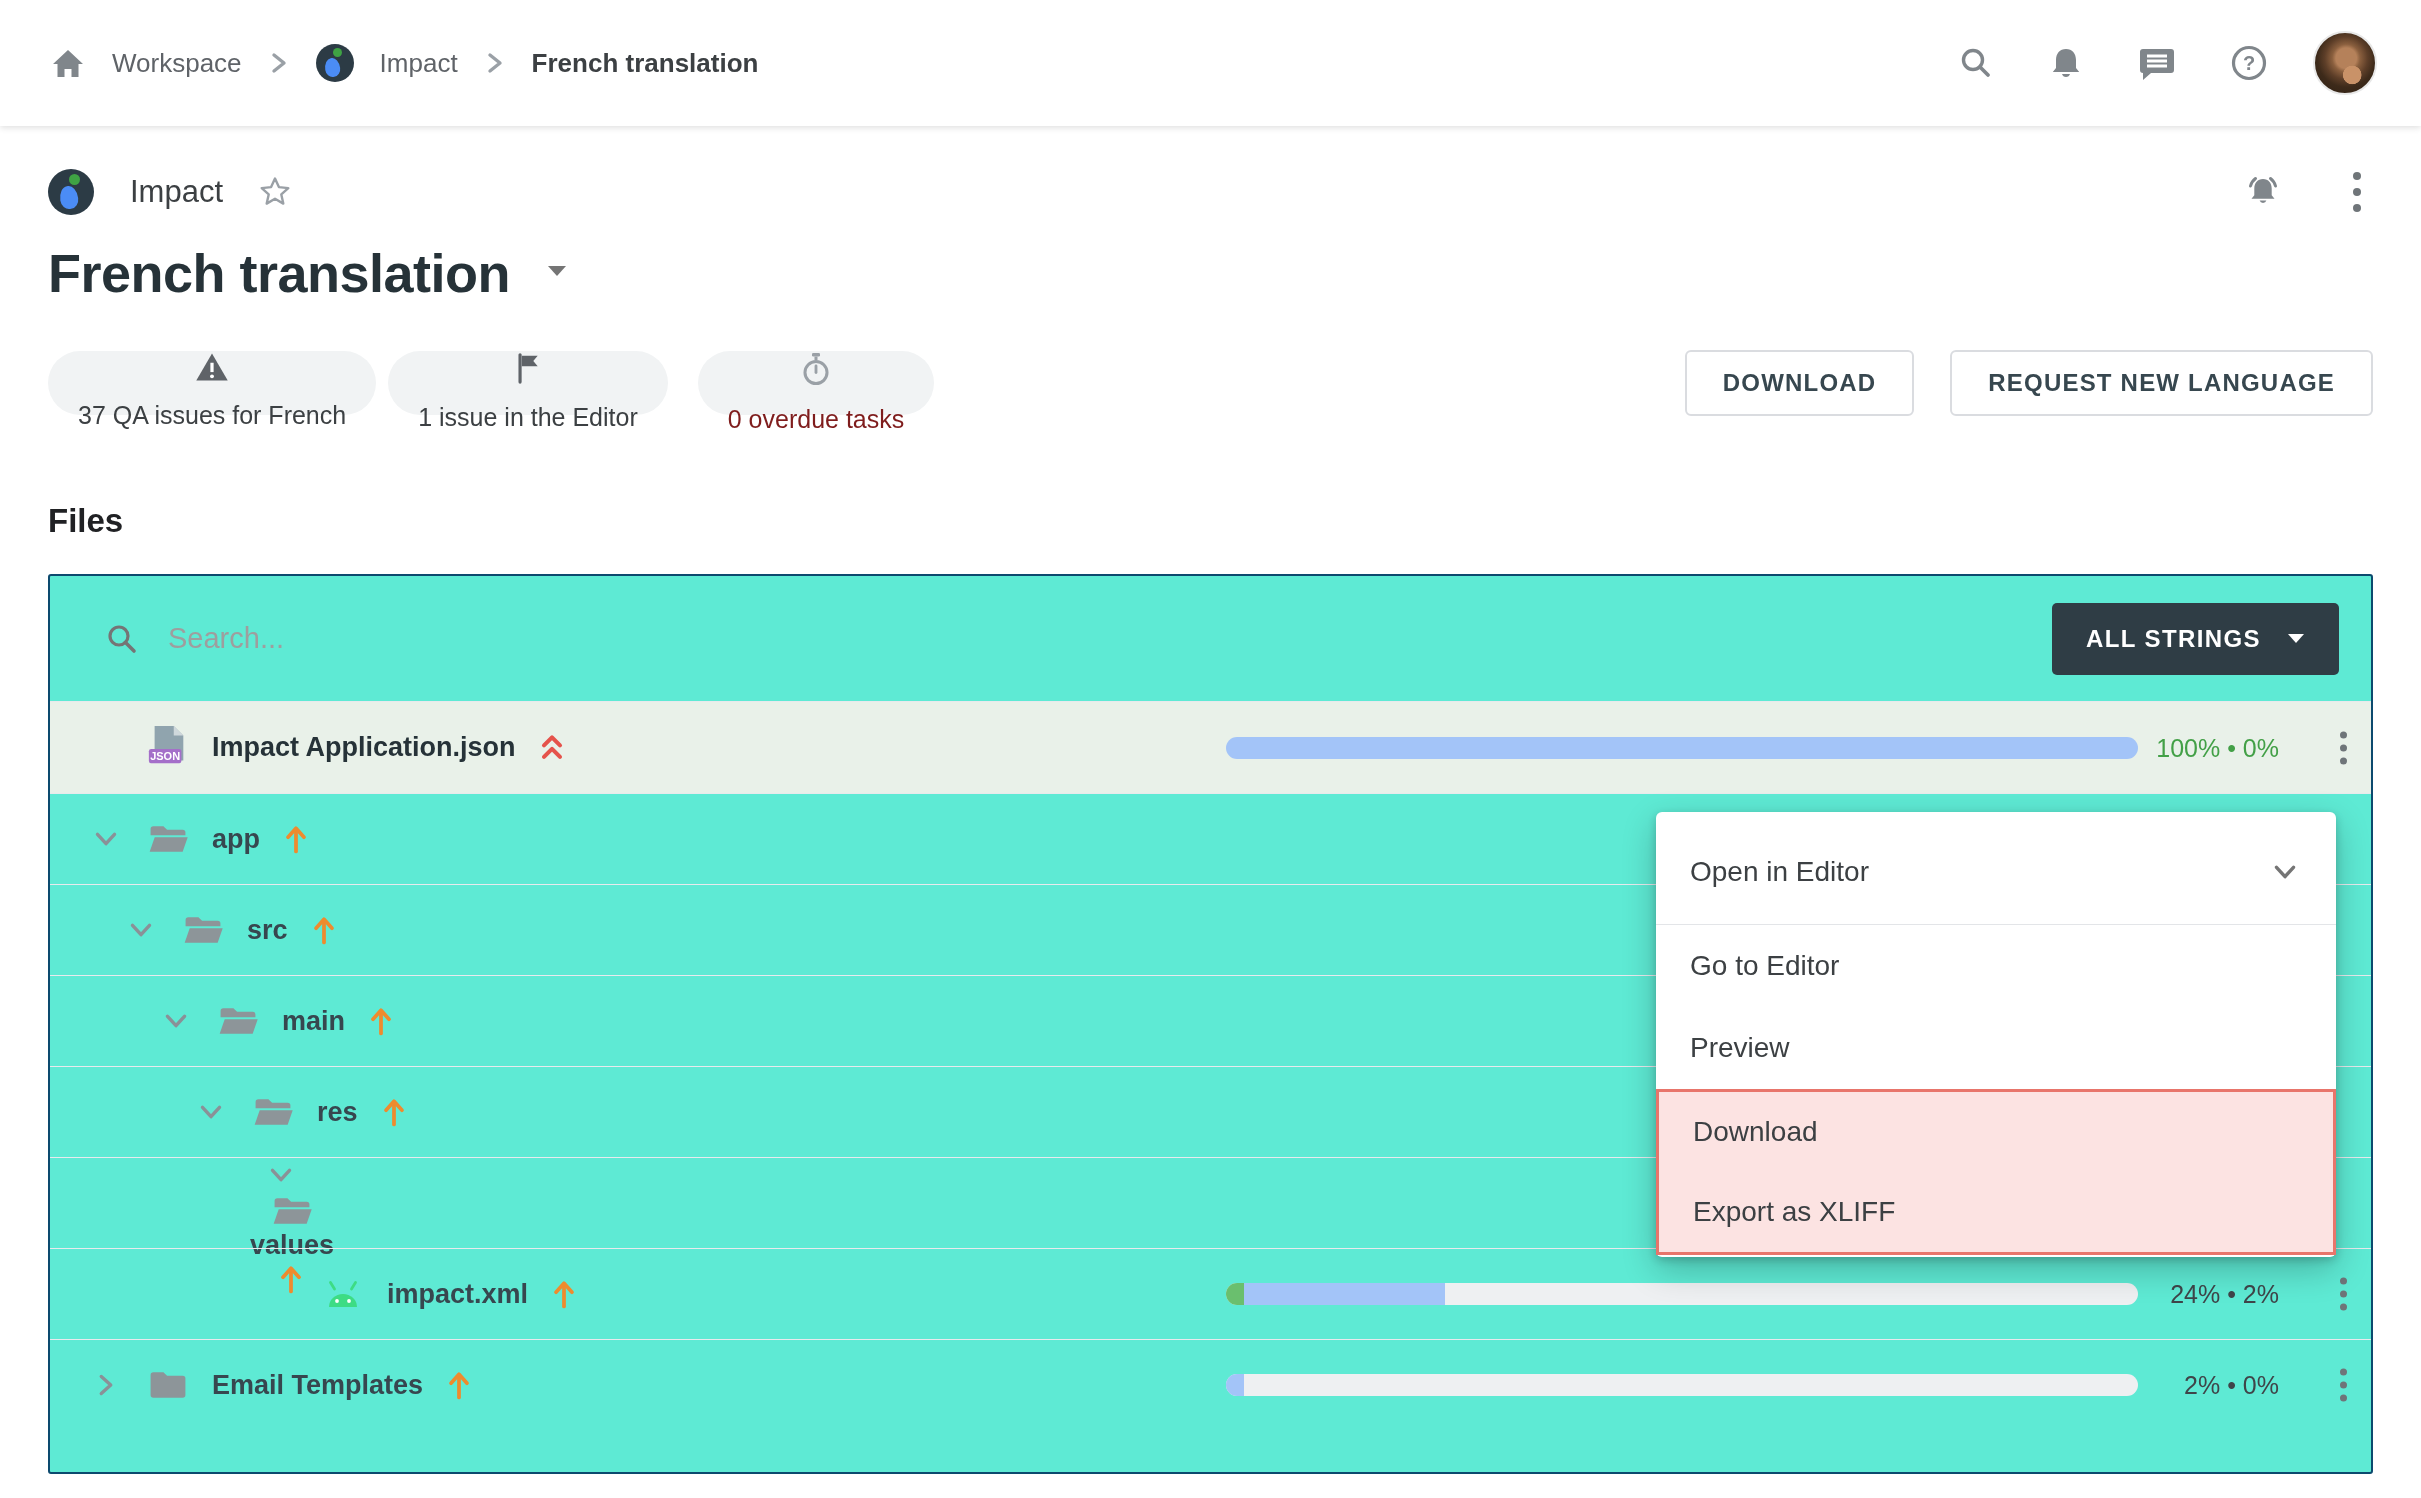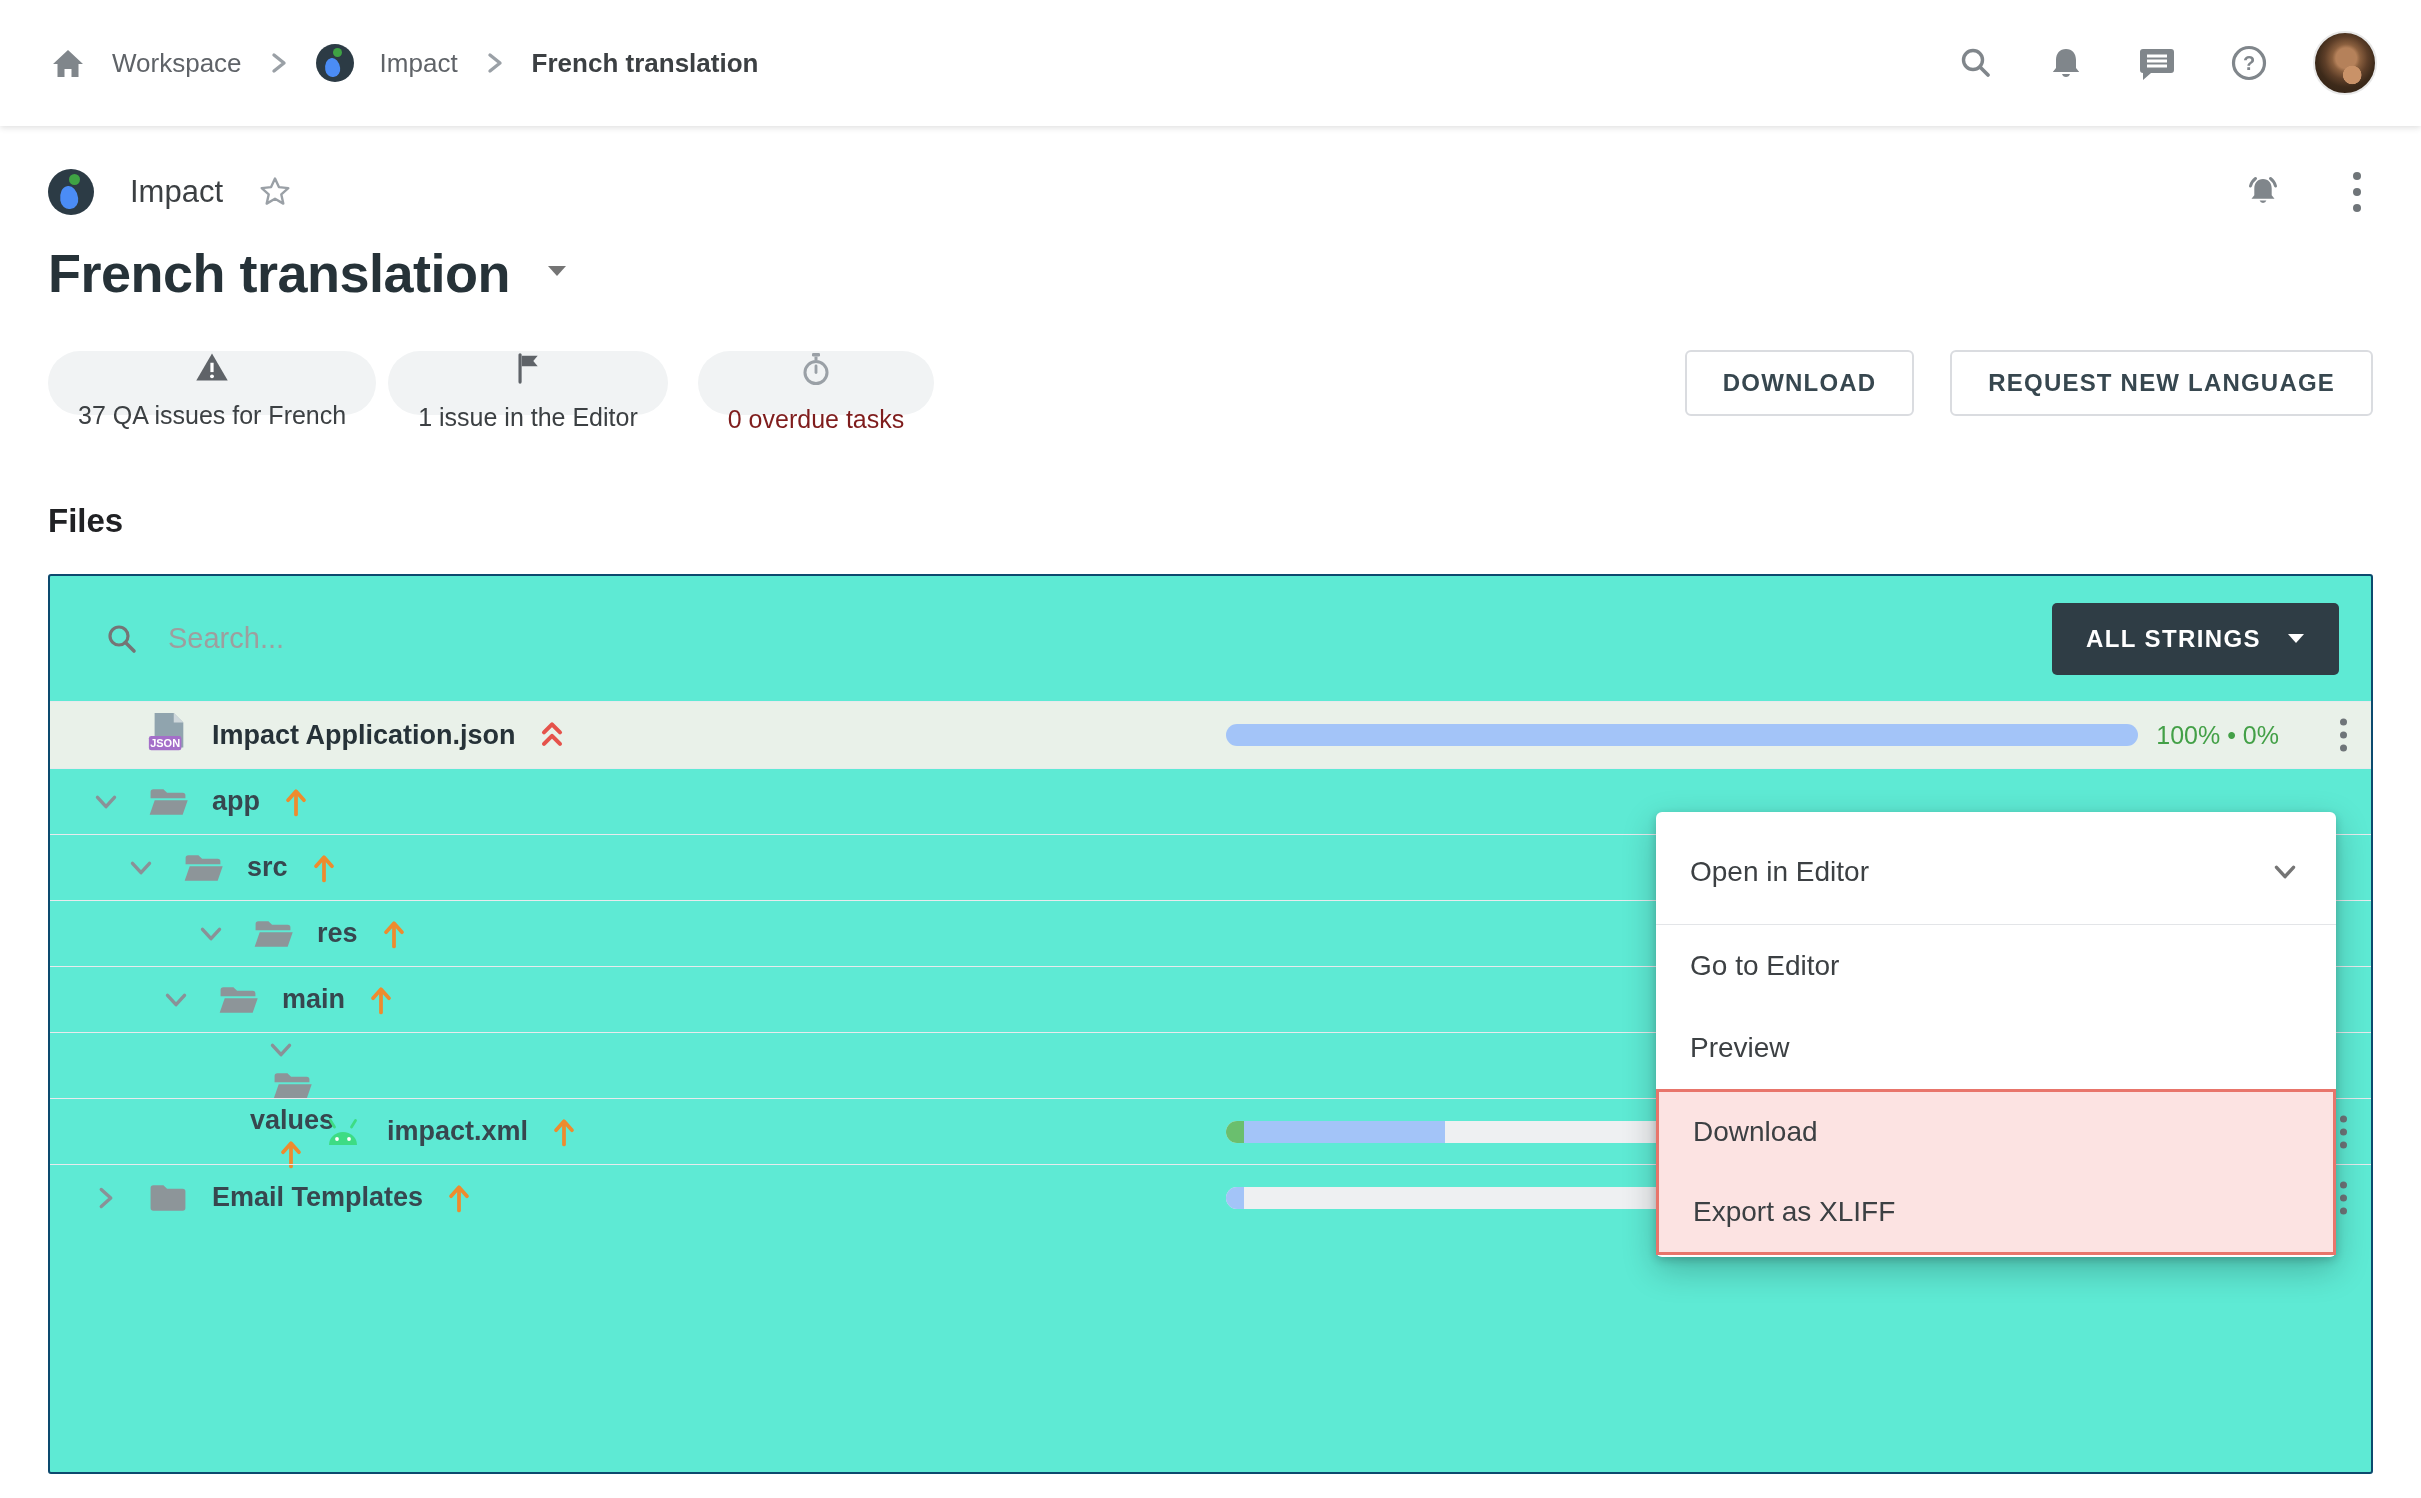--- a/index.html
+++ b/index.html
@@ -58,21 +58,21 @@
   .search-row { height:126px; display:flex; align-items:center; padding:0 32px; border-bottom:1px solid #e8eaed; }
   .search-icon { margin-left:22px; display:flex; }
   .search-input { margin-left:28px; border:none; outline:none; font-size:29px; color:#3c4043; flex:1;
     font-family:inherit; background:transparent; }
   .search-input::placeholder { color:#9e9e9e; }
   .filter-btn { width:287px; height:72px; background:#2f3d45; color:#fff; border:none; border-radius:5px;
     font-size:24px; font-weight:700; letter-spacing:1.4px; display:flex; align-items:center; justify-content:center;
     gap:26px; font-family:inherit; cursor:pointer; flex:0 0 auto; }
 
   
-  .row { position:relative; height:66px; }
+  .row { position:relative; height:91px; }
   .row + .row { border-top:1px solid #e8eaed; }
   .row.selected { background:#e9f1e9; }
   .tree { position:absolute; top:0; height:100%; display:flex; align-items:center; }
   .chev-slot { width:36px; display:flex; justify-content:center; }
   .tree-ico { width:44px; margin-left:22px; display:flex; justify-content:center; }
   .tree-label { margin-left:22px; font-size:27px; font-weight:700; color:#37474f; white-space:nowrap; }
   .row.selected .tree-label { color:#263238; }
   .prio { margin-left:20px; display:flex; }
 
   .bar { position:absolute; left:1176px; top:50%; transform:translateY(-50%); width:912px; height:22px;
@@ -322,55 +322,55 @@
             <span class="tree-label">src</span>
             <span class="prio">
               <svg width="32" height="36" viewBox="0 0 36 40">
                 <line x1="18" y1="34" x2="18" y2="10" stroke="#ee8b2e" stroke-width="4.2" stroke-linecap="round"></line>
                 <path d="M9 18 L18 8 L27 18" fill="none" stroke="#ee8b2e" stroke-width="4.2" stroke-linecap="round" stroke-linejoin="round"></path>
               </svg>
             </span>
           </div>
         </div>
         <div class="row">
-          <div class="tree" style="left: 143px;">
+          <div class="tree" style="left: 108px;">
             <span class="chev-slot">
               <svg width="34" height="34" viewBox="0 0 36 36">
                 <path d="M9 13 L18 23 L27 13" fill="none" stroke="#8a9197" stroke-width="3.6" stroke-linecap="round" stroke-linejoin="round"></path>
               </svg>
             </span>
             <span class="tree-ico">
               <svg width="44" height="38" viewBox="0 0 48 40">
                 <path d="M5 9 a3 3 0 0 1 3-3 h11 l4 4 h17 a3 3 0 0 1 3 3 v3 H5 z" fill="#8d9599"></path>
                 <path d="M9.5 18 h36 L40 34 H4 z" fill="#8d9599"></path>
               </svg>
             </span>
-            <span class="tree-label">res</span>
-            <span class="prio">
-              <svg width="32" height="36" viewBox="0 0 36 40">
-                <line x1="18" y1="34" x2="18" y2="10" stroke="#ee8b2e" stroke-width="4.2" stroke-linecap="round"></line>
-                <path d="M9 18 L18 8 L27 18" fill="none" stroke="#ee8b2e" stroke-width="4.2" stroke-linecap="round" stroke-linejoin="round"></path>
-              </svg>
-            </span>
-          </div>
-        </div>
-        <div class="row">
-          <div class="tree" style="left: 108px;">
+            <span class="tree-label">main</span>
+            <span class="prio">
+              <svg width="32" height="36" viewBox="0 0 36 40">
+                <line x1="18" y1="34" x2="18" y2="10" stroke="#ee8b2e" stroke-width="4.2" stroke-linecap="round"></line>
+                <path d="M9 18 L18 8 L27 18" fill="none" stroke="#ee8b2e" stroke-width="4.2" stroke-linecap="round" stroke-linejoin="round"></path>
+              </svg>
+            </span>
+          </div>
+        </div>
+        <div class="row">
+          <div class="tree" style="left: 143px;">
             <span class="chev-slot">
               <svg width="34" height="34" viewBox="0 0 36 36">
                 <path d="M9 13 L18 23 L27 13" fill="none" stroke="#8a9197" stroke-width="3.6" stroke-linecap="round" stroke-linejoin="round"></path>
               </svg>
             </span>
             <span class="tree-ico">
               <svg width="44" height="38" viewBox="0 0 48 40">
                 <path d="M5 9 a3 3 0 0 1 3-3 h11 l4 4 h17 a3 3 0 0 1 3 3 v3 H5 z" fill="#8d9599"></path>
                 <path d="M9.5 18 h36 L40 34 H4 z" fill="#8d9599"></path>
               </svg>
             </span>
-            <span class="tree-label">main</span>
+            <span class="tree-label">res</span>
             <span class="prio">
               <svg width="32" height="36" viewBox="0 0 36 40">
                 <line x1="18" y1="34" x2="18" y2="10" stroke="#ee8b2e" stroke-width="4.2" stroke-linecap="round"></line>
                 <path d="M9 18 L18 8 L27 18" fill="none" stroke="#ee8b2e" stroke-width="4.2" stroke-linecap="round" stroke-linejoin="round"></path>
               </svg>
             </span>
           </div>
         </div>
         <div class="row">
           <div class="tree" style="left: 178px; flex-direction: column;">

